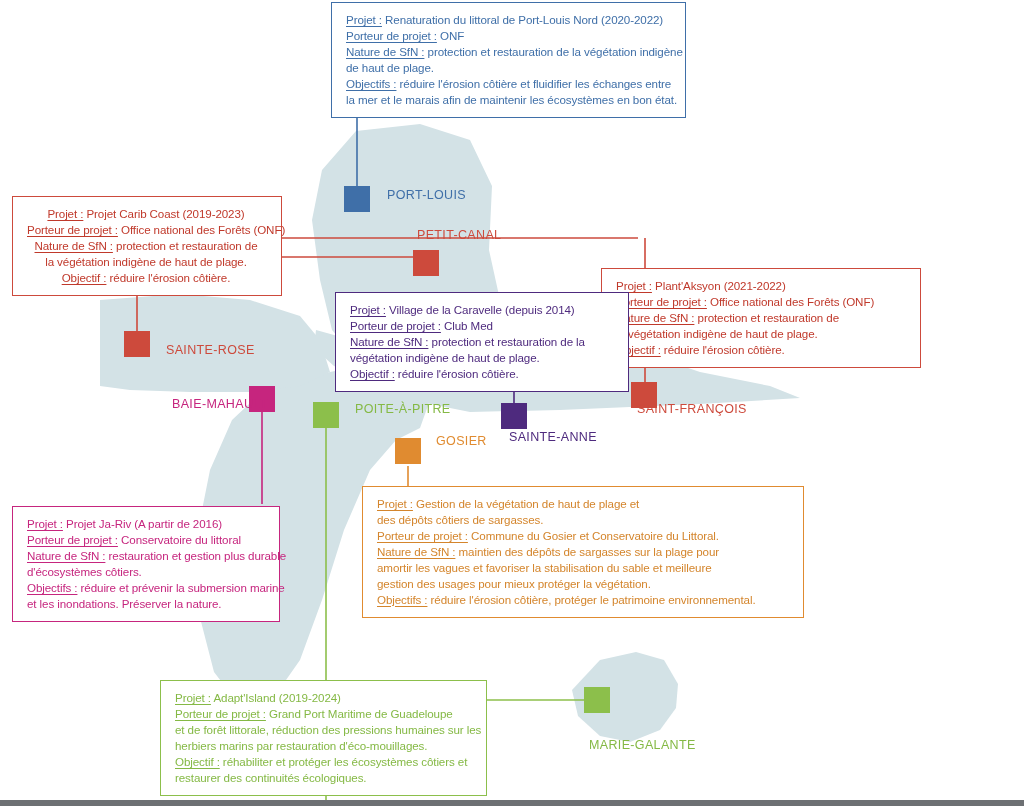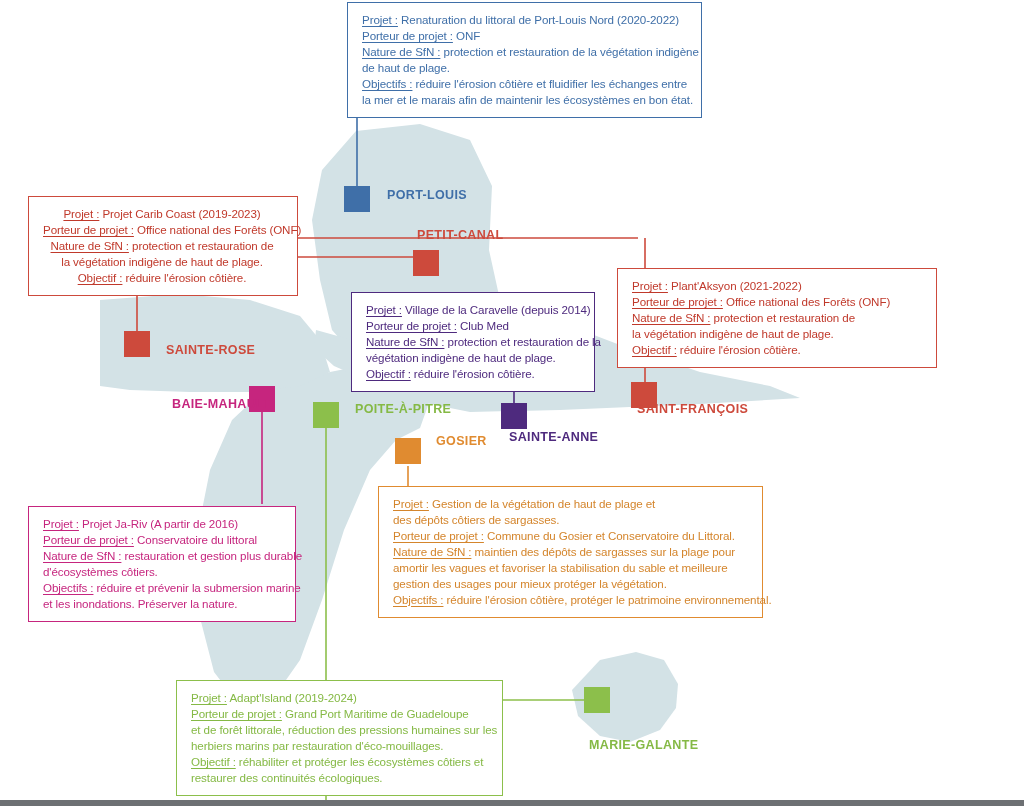--- a/index.html
+++ b/index.html
@@ -26,33 +26,32 @@
   }
   .info-box {
     position: absolute;
     background: #ffffff;
     border: 1px solid;
     box-sizing: border-box;
     padding: 9px 16px 9px 14px;
     line-height: 1.38;
     font-size: 11.6px;
     letter-spacing: -0.1px;
-    margin-left: 16px;
   }
   .info-box .line {
     white-space: nowrap;
   }
   .info-box .lbl {
     text-decoration: underline;
     text-underline-offset: 1.5px;
   }
   .city-label {
     position: absolute;
     font-size: 12.5px;
-    font-weight: bold;
+    font-weight: normal;
     letter-spacing: 0.35px;
     white-space: nowrap;
     padding-left: 8px;
   }
   .city-marker {
     position: absolute;
     width: 26px;
     height: 26px;
   }
   
@@ -151,38 +150,38 @@
   </div>
 
   <div class="info-box c-red" style="left:601px; top:268px; width:320px;">
     <div class="line"><span class="lbl">Projet :</span><span> Plant'Aksyon (2021-2022)</span></div>
     <div class="line"><span class="lbl">Porteur de projet :</span><span> Office national des Forêts (ONF)</span></div>
     <div class="line"><span class="lbl">Nature de SfN :</span><span> protection et restauration de</span></div>
     <div class="line"><span>la végétation indigène de haut de plage.</span></div>
     <div class="line"><span class="lbl">Objectif :</span><span> réduire l'érosion côtière.</span></div>
   </div>
 
-  <div class="info-box c-purple" style="left:335px; top:292px; width:244px;">
+  <div class="info-box c-purple" style="left:335px; top:292px; width:294px;">
     <div class="line"><span class="lbl">Projet :</span><span> Village de la Caravelle (depuis 2014)</span></div>
     <div class="line"><span class="lbl">Porteur de projet :</span><span> Club Med</span></div>
     <div class="line"><span class="lbl">Nature de SfN :</span><span> protection et restauration de la</span></div>
     <div class="line"><span>végétation indigène de haut de plage.</span></div>
     <div class="line"><span class="lbl">Objectif :</span><span> réduire l'érosion côtière.</span></div>
   </div>
 
   <div class="info-box c-pink" style="left:12px; top:506px; width:268px;">
     <div class="line"><span class="lbl">Projet :</span><span> Projet Ja-Riv (A partir de 2016)</span></div>
     <div class="line"><span class="lbl">Porteur de projet :</span><span> Conservatoire du littoral</span></div>
     <div class="line"><span class="lbl">Nature de SfN :</span><span> restauration et gestion plus durable</span></div>
     <div class="line"><span>d'écosystèmes côtiers.</span></div>
     <div class="line"><span class="lbl">Objectifs :</span><span> réduire et prévenir la submersion marine</span></div>
     <div class="line"><span>et les inondations. Préserver la nature.</span></div>
   </div>
 
-  <div class="info-box c-orange" style="left:362px; top:486px; width:385px;">
+  <div class="info-box c-orange" style="left:362px; top:486px; width:442px;">
     <div class="line"><span class="lbl">Projet :</span><span> Gestion de la végétation de haut de plage et</span></div>
     <div class="line"><span>des dépôts côtiers de sargasses.</span></div>
     <div class="line"><span class="lbl">Porteur de projet :</span><span> Commune du Gosier et Conservatoire du Littoral.</span></div>
     <div class="line"><span class="lbl">Nature de SfN :</span><span> maintien des dépôts de sargasses sur la plage pour</span></div>
     <div class="line"><span>amortir les vagues et favoriser la stabilisation du sable et meilleure</span></div>
     <div class="line"><span>gestion des usages pour mieux protéger la végétation.</span></div>
     <div class="line"><span class="lbl">Objectifs :</span><span> réduire l'érosion côtière, protéger le patrimoine environnemental.</span></div>
   </div>
 
   <div class="info-box c-green" style="left:160px; top:680px; width:327px;">

